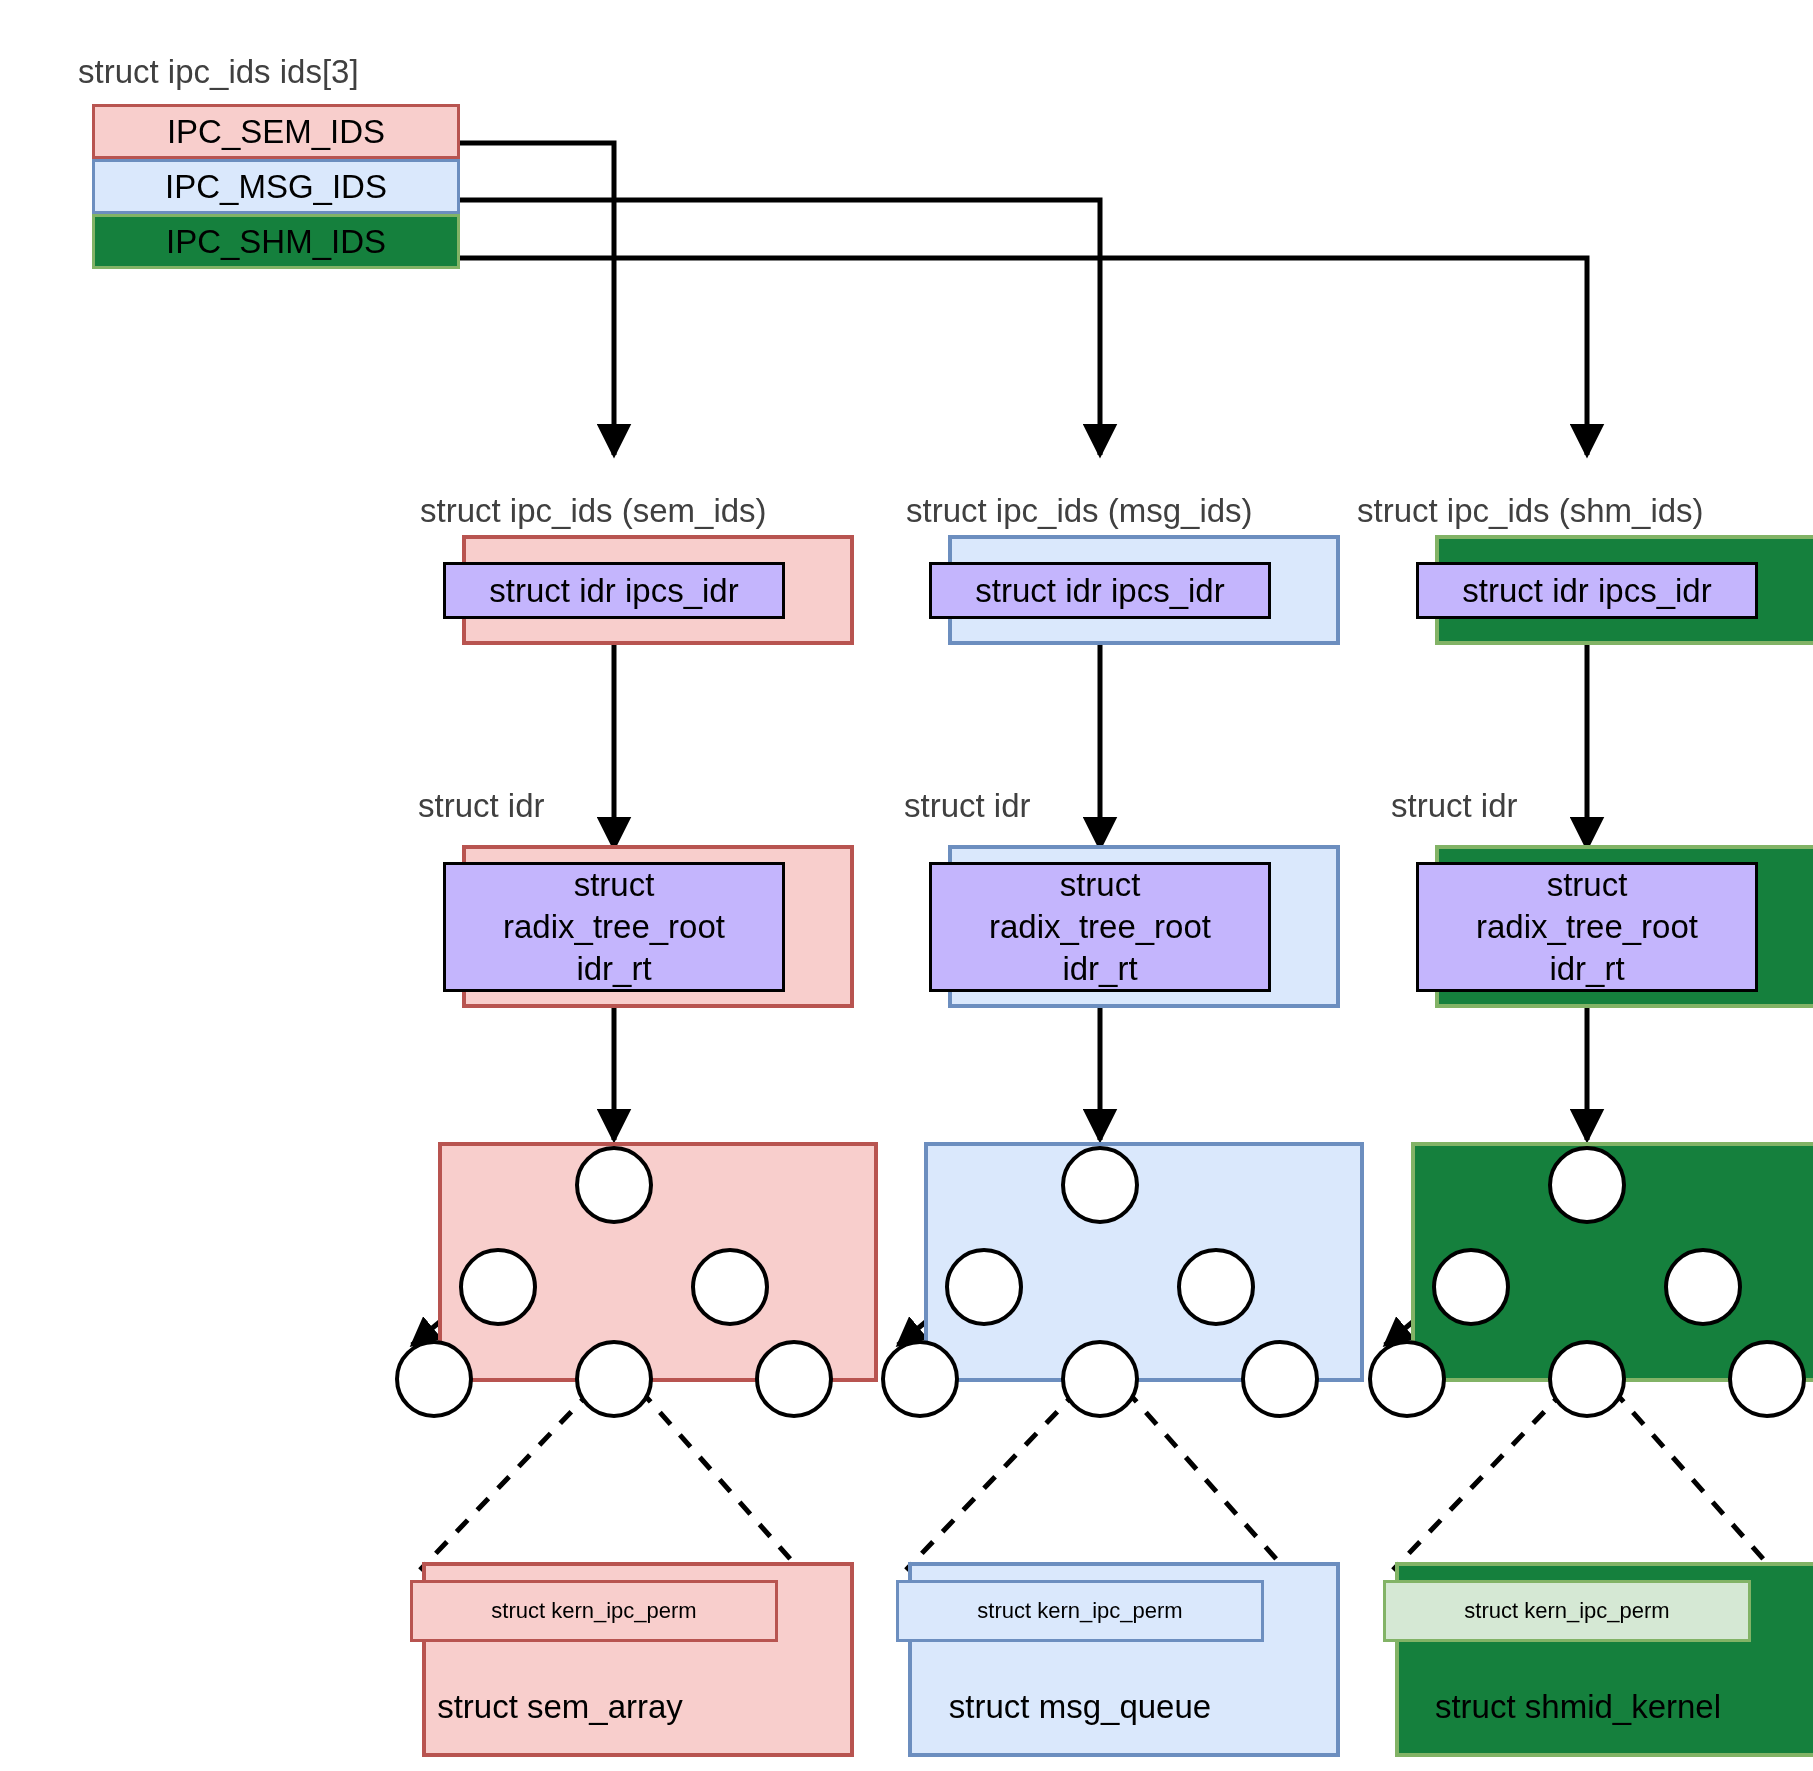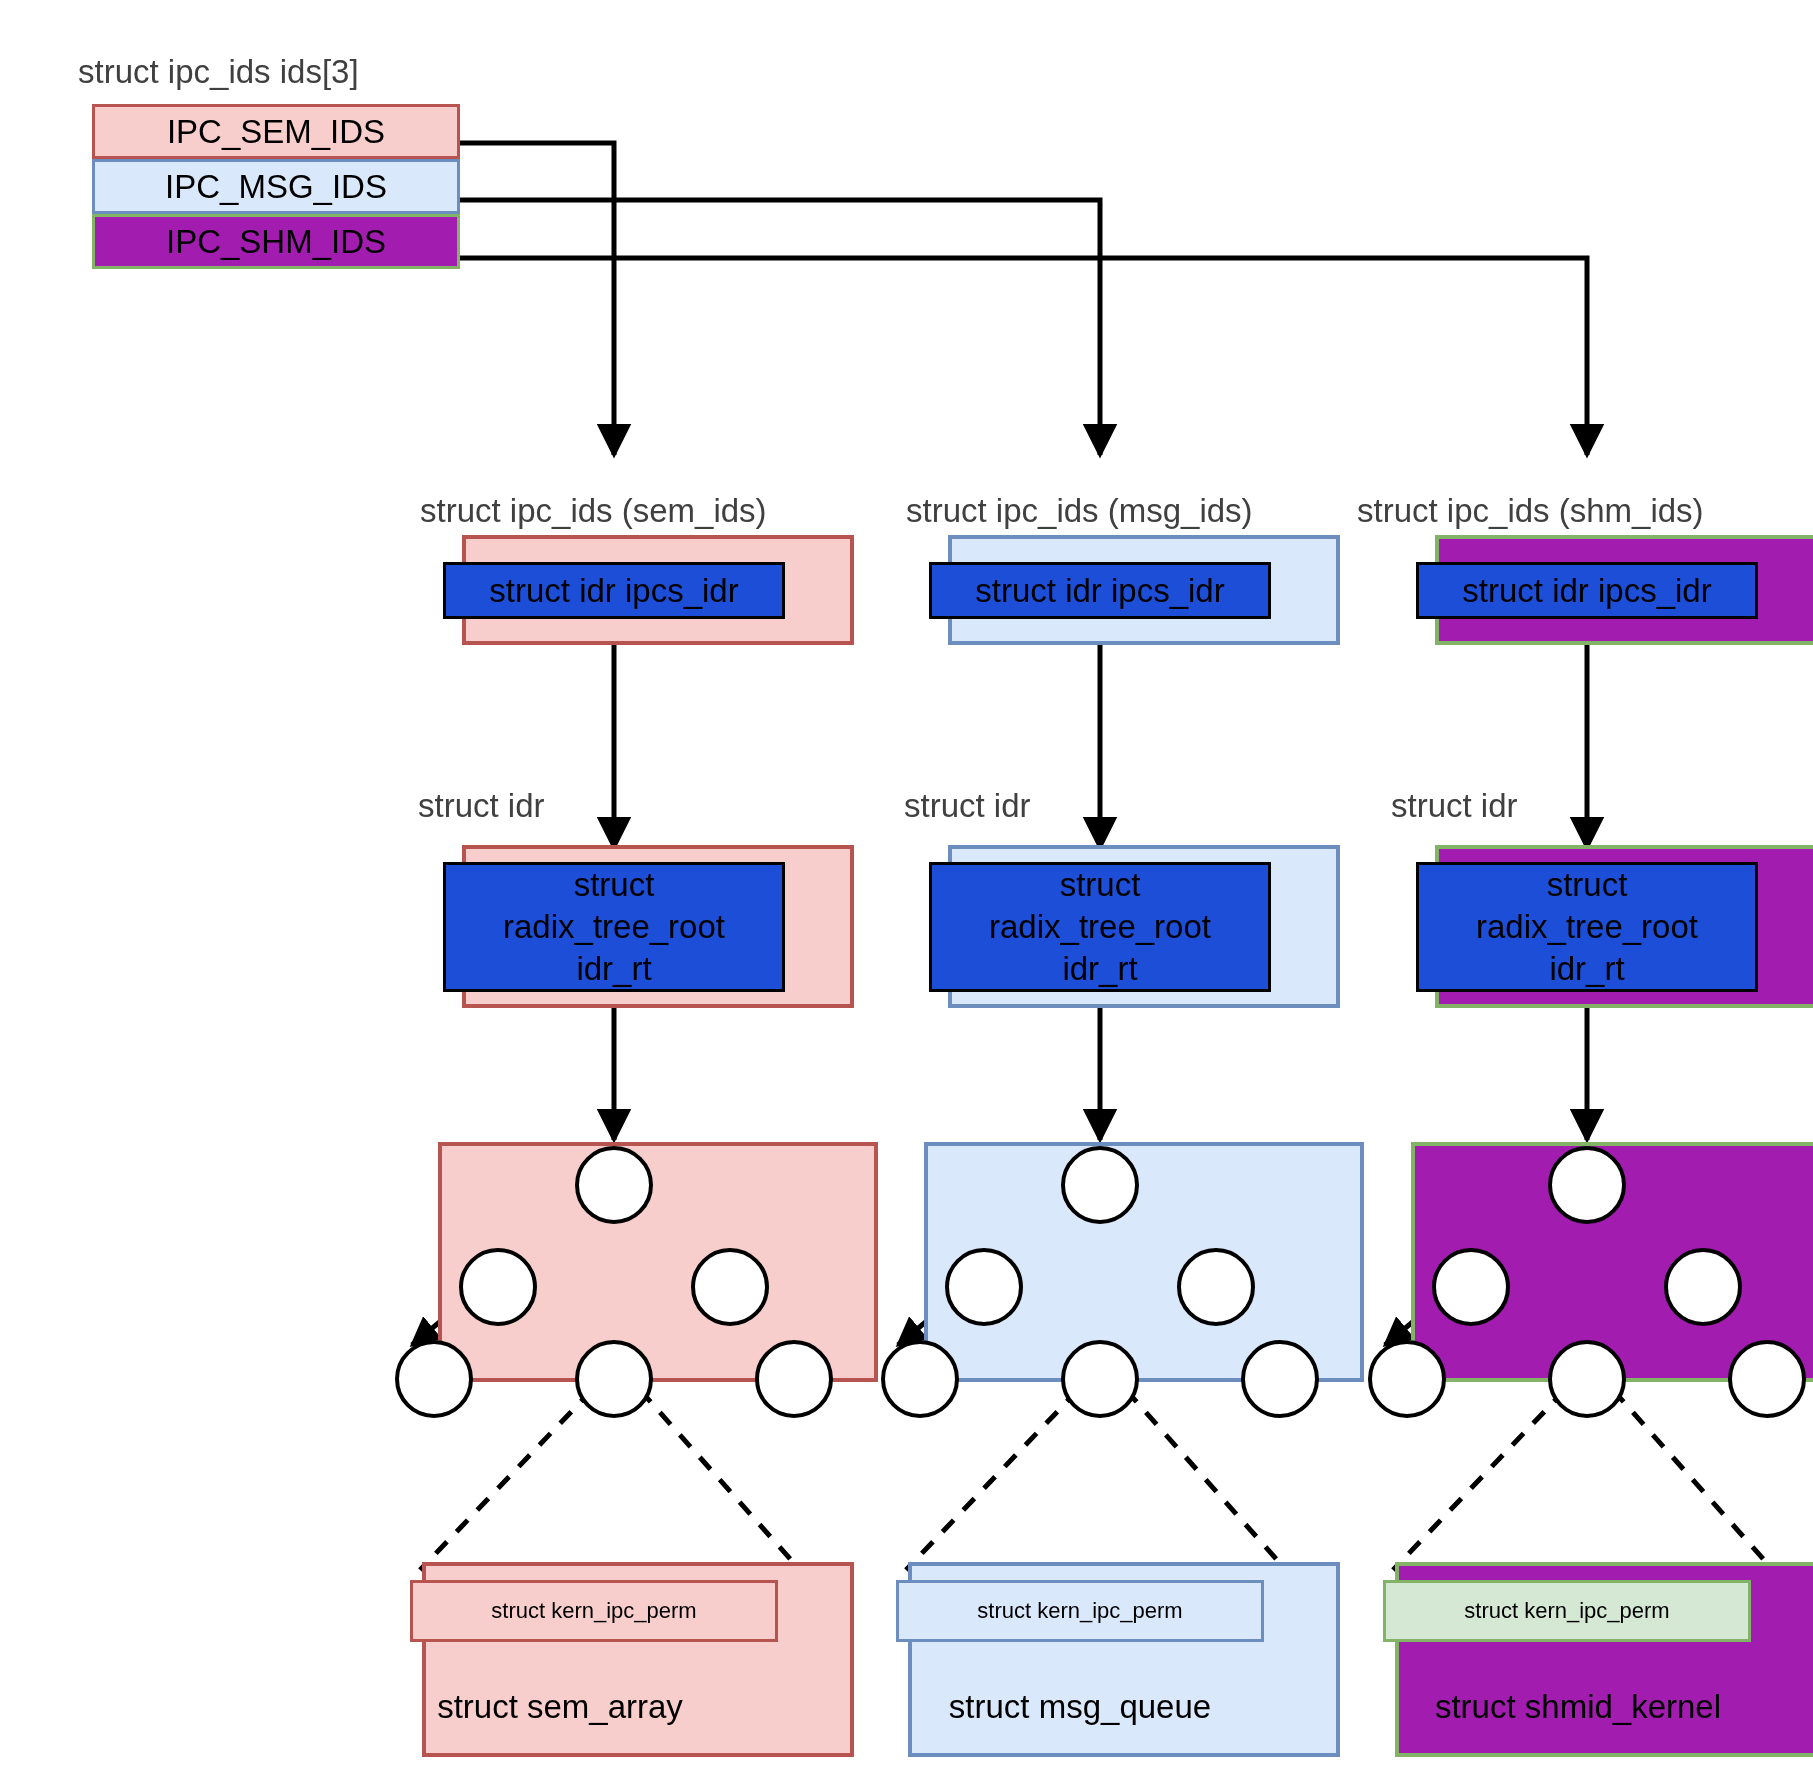--- a/index.html
+++ b/index.html
@@ -46,31 +46,31 @@
   
   .arr-cell {
     border-style: solid;
     border-width: 3px;
     height: 55px;
     width: 368px;
     left: 48px;
   }
   .sem { background: #f8cecc; border-color: #b85450; }
   .msg { background: #dae8fc; border-color: #6c8ebf; }
-  .shm { background: #a21caf; border-color: #82b366; }
+  .shm { background: #15803d; border-color: #82b366; }
 
   .outer {
     border-style: solid;
     border-width: 4px;
     box-sizing: border-box;
   }
   .inner {
     position: absolute;
     box-sizing: border-box;
-    background: #1d4ed8;
+    background: #c4b5fd;
     border: 3px solid #000000;
     display: flex;
     align-items: center;
     justify-content: center;
     text-align: center;
     font-size: 33px;
     line-height: 42px;
   }
   .perm {
     position: absolute;

